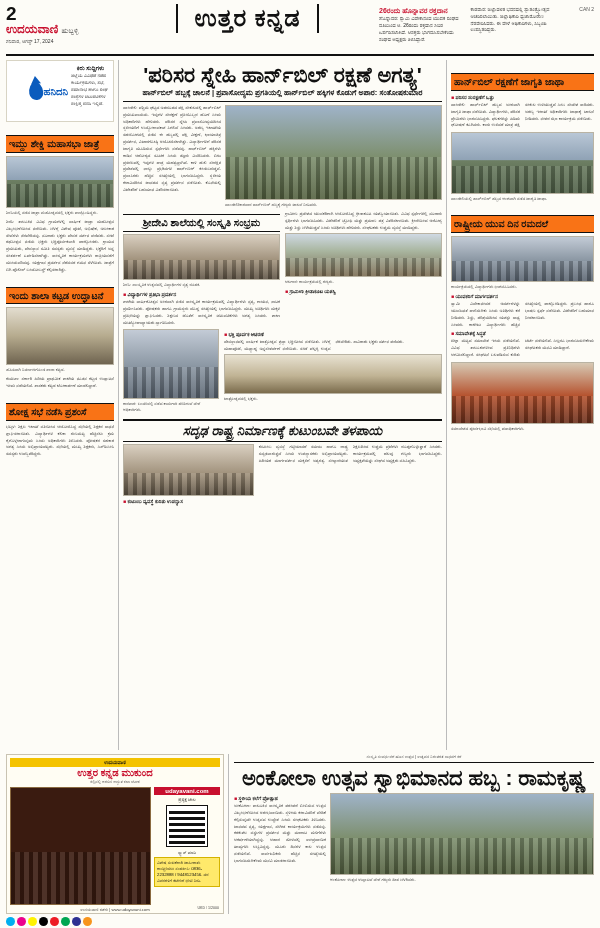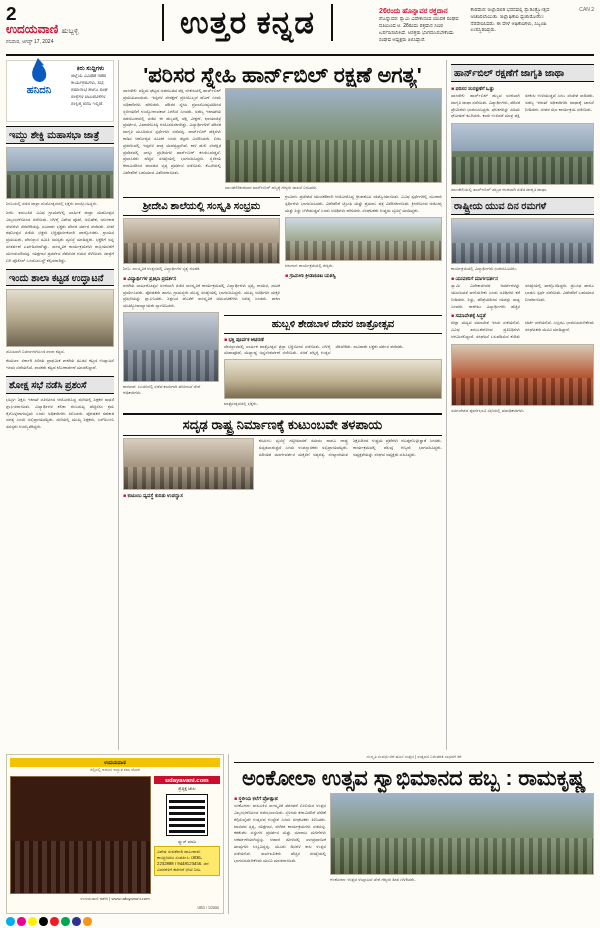--- a/index.html
+++ b/index.html
@@ -16,66 +16,66 @@
 
   
   .masthead { display:flex; align-items:flex-start; border-bottom:2px solid #111; padding-bottom:3px; height:52px; }
   .mh-left { width:110px; padding-right:4px; }
   .mh-pageno { font-size:19px; font-weight:bold; line-height:1; }
   .mh-brand { font-size:12px; font-weight:bold; color:#c8102e; line-height:1.1; }
   .mh-brand small { font-size:7px; color:#333; font-weight:normal; }
   .mh-date { font-size:5px; color:#333; margin-top:2px; }
   .mh-center { flex:1; text-align:center; }
   .mh-title {
-    font-size:31px; font-weight:bold; letter-spacing:1px; color:#111;
+    font-size:24px; font-weight:bold; letter-spacing:1px; color:#111;
     border-left:2px solid #111; border-right:2px solid #111; display:inline-block;
     padding:0 16px; line-height:1.2;
   }
   .mh-right { width:215px; display:flex; font-size:5px; color:#222; gap:4px; padding-top:2px;}
   .mh-r-col { flex:1; line-height:1.35; }
   .mh-r-head { font-size:7px; font-weight:bold; color:#c8102e; }
   .mh-edition { font-size:5px; color:#555; text-align:right; width:32px;}
 
   
   .body-grid { display:flex; gap:4px; margin-top:4px; height:690px; }
   .col { position:relative; }
   .col-1 { width:108px; }
   .col-mid { flex:1; display:flex; flex-direction:column; }
   .col-r { width:148px; }
 
   .rule-v { border-left:1px solid #bbb; }
 
   
   .sponsor { border:1px solid #d8d4c4; background:#fff; padding:3px; height:62px; display:flex; }
-  .sponsor-logo { width:58px; display:flex; flex-direction:column; align-items:center; justify-content:flex-start;}
+  .sponsor-logo { width:58px; display:flex; align-items:center; justify-content:flex-end;}
   .drop { width:14px;height:18px;background:#0a5bbd;border-radius:50% 50% 50% 50% / 60% 60% 40% 40%; transform:rotate(-8deg); position:relative;}
   .drop:after{content:"";position:absolute;left:3px;top:-6px;border-left:5px solid transparent;border-right:5px solid transparent;border-bottom:8px solid #0a5bbd;}
   .sponsor-name { font-size:10px; font-weight:bold; color:#0a5bbd; margin-top:2px;}
   .sponsor-txt { flex:1; font-size:4.6px; line-height:1.5; color:#333; padding-left:3px;}
   .sponsor-txt b { font-size:6px; display:block; text-align:center; color:#111;}
 
   .sec-head {
-    background:#e5e5e5; border-top:1px solid #111; border-bottom:1px solid #111;
-    font-size:9.5px; font-weight:bold; padding:2px 3px; margin:4px 0 3px; line-height:1.25;
+    background:#f97316; border-top:1px solid #111; border-bottom:1px solid #111;
+    font-size:9.5px; font-weight:bold; padding:2px 3px; margin:13px 0 3px; line-height:1.25;
   }
   .photo { width:100%; background:#cfcabb; position:relative; overflow:hidden; border:1px solid #b9b3a3;}
   .cap { font-size:4.3px; color:#333; line-height:1.4; margin:2px 0 3px; }
 
   .txt { font-size:4.4px; line-height:1.55; color:#222; text-align:justify; }
 
   .headline {
     font-size:21px; font-weight:bold; text-align:center; line-height:1.2; margin:2px 0 1px;
   }
   .subhead {
     font-size:7.5px; font-weight:bold; text-align:center; line-height:1.3; margin:0 0 3px;
     border-bottom:1px solid #111; padding-bottom:3px;
   }
   .h2 {
     font-size:13px; font-weight:bold; text-align:center; line-height:1.25; margin:3px 0 2px;
-    border-top:2px solid #111; border-bottom:1px solid #111; padding:2px 0;
+    border-top:2px solid #111; border-bottom:1px solid #111; padding:2px 0;font-style:italic;
   }
   .h3 { font-size:10px; font-weight:bold; text-align:center; line-height:1.25; margin:3px 0 2px;
         border-top:1px solid #111; border-bottom:1px solid #111; padding:2px 0;}
   .bullet { font-size:5px; font-weight:bold; margin:2px 0 1px; }
   .bullet:before { content:"■ "; color:#c8102e; }
 
   .cols2 { column-count:2; column-gap:5px; }
 
   
   .bottom { display:flex; gap:4px; margin-top:4px; height:160px; }
@@ -164,20 +164,21 @@
       <div class="cap">ಹೊಸದಾಗಿ ನಿರ್ಮಾಣಗೊಂಡ ಶಾಲಾ ಕಟ್ಟಡ.</div>
       <div class="txt">ಕುಮಟಾ: ಸರ್ಕಾರಿ ಹಿರಿಯ ಪ್ರಾಥಮಿಕ ಶಾಲೆಯ ನೂತನ ಕಟ್ಟಡ ಉದ್ಘಾಟನೆ ಇಂದು ನಡೆಯಲಿದೆ. ಶಾಸಕರು ಕಟ್ಟಡ ಲೋಕಾರ್ಪಣೆ ಮಾಡಲಿದ್ದಾರೆ.</div>
 
       <div class="sec-head">ಶೋಕ್ಷ ಸಭೆ ನಡೆಸಿ ಪ್ರಶಂಸೆ</div>
       <div class="txt">ಭಟ್ಕಳ: ಶಿಕ್ಷಣ ಇಲಾಖೆ ವತಿಯಿಂದ ಆಯೋಜಿಸಿದ್ದ ಸಭೆಯಲ್ಲಿ ಶಿಕ್ಷಕರ ಸಾಧನೆ ಶ್ಲಾಘಿಸಲಾಯಿತು. ವಿದ್ಯಾರ್ಥಿಗಳ ಕಲಿಕಾ ಗುಣಮಟ್ಟ ಹೆಚ್ಚಿಸಲು ಕ್ರಮ ಕೈಗೊಳ್ಳಲಾಗುವುದು ಎಂದು ಅಧಿಕಾರಿಗಳು ತಿಳಿಸಿದರು. ಪೋಷಕರ ಸಹಕಾರ ಅಗತ್ಯ ಎಂದು ಅಭಿಪ್ರಾಯಪಟ್ಟರು. ಸಭೆಯಲ್ಲಿ ಮುಖ್ಯ ಶಿಕ್ಷಕರು, ಎಸ್‌ಡಿಎಂಸಿ ಸದಸ್ಯರು ಉಪಸ್ಥಿತರಿದ್ದರು.</div>
     </div>
 
     <div class="col col-mid rule-v" style="padding-left:4px;">
 
       <div class="headline">'ಪರಿಸರ ಸ್ನೇಹಿ ಹಾರ್ನ್‌ಬಿಲ್ ರಕ್ಷಣೆ ಅಗತ್ಯ'</div>
+      <div class="subhead">ಹಾರ್ನ್‌ಬಿಲ್ ಹಬ್ಬಕ್ಕೆ ಚಾಲನೆ | ಪ್ರವಾಸೋದ್ಯಮ ಪ್ರಗತಿಯಲ್ಲಿ ಹಾರ್ನ್‌ಬಿಲ್ ಹಕ್ಕಿಗಳ ಕೊಡುಗೆ ಅಪಾರ: ಸಂತೋಷಕುಮಾರ</div>
 
       <div style="display:flex; gap:4px;">
         <div style="width:98px;">
           <div class="txt">ದಾಂಡೇಲಿ: ಪಶ್ಚಿಮ ಘಟ್ಟದ ಅಪರೂಪದ ಪಕ್ಷಿ ಸಂಕುಲದಲ್ಲಿ ಹಾರ್ನ್‌ಬಿಲ್ ಪ್ರಮುಖವಾದುದು. ಇವುಗಳ ಸಂರಕ್ಷಣೆ ಪ್ರತಿಯೊಬ್ಬರ ಹೊಣೆ ಎಂದು ಅಧಿಕಾರಿಗಳು ಹೇಳಿದರು. ಪರಿಸರ ಸ್ನೇಹಿ ಪ್ರವಾಸೋದ್ಯಮದಿಂದ ಸ್ಥಳೀಯರಿಗೆ ಉದ್ಯೋಗಾವಕಾಶ ಸಿಗಲಿದೆ ಎಂದರು. ಅರಣ್ಯ ಇಲಾಖೆಯ ಸಹಯೋಗದಲ್ಲಿ ನಡೆದ ಈ ಹಬ್ಬದಲ್ಲಿ ಪಕ್ಷಿ ವೀಕ್ಷಣೆ, ಛಾಯಾಚಿತ್ರ ಪ್ರದರ್ಶನ, ವಿಚಾರಗೋಷ್ಠಿ ಆಯೋಜಿಸಲಾಗಿತ್ತು. ವಿದ್ಯಾರ್ಥಿಗಳಿಗೆ ಪರಿಸರ ಜಾಗೃತಿ ಮೂಡಿಸುವ ಸ್ಪರ್ಧೆಗಳು ನಡೆದವು. ಹಾರ್ನ್‌ಬಿಲ್ ಹಕ್ಕಿಗಳು ಕಾಡಿನ ಆರೋಗ್ಯದ ಸೂಚಕ ಎಂದು ತಜ್ಞರು ವಿವರಿಸಿದರು. ಬೀಜ ಪ್ರಸರಣದಲ್ಲಿ ಇವುಗಳ ಪಾತ್ರ ಮಹತ್ವದ್ದಾಗಿದೆ. ಕಾಳಿ ಹುಲಿ ಸಂರಕ್ಷಿತ ಪ್ರದೇಶದಲ್ಲಿ ನಾಲ್ಕು ಪ್ರಭೇದಗಳ ಹಾರ್ನ್‌ಬಿಲ್ ಕಂಡುಬರುತ್ತವೆ. ಪ್ರವಾಸಿಗರು ಹೆಚ್ಚಿನ ಸಂಖ್ಯೆಯಲ್ಲಿ ಭಾಗವಹಿಸಿದ್ದರು. ಸ್ಥಳೀಯ ಕಲಾವಿದರಿಂದ ಜಾನಪದ ನೃತ್ಯ ಪ್ರದರ್ಶನ ನಡೆಯಿತು. ಕೊನೆಯಲ್ಲಿ ವಿಜೇತರಿಗೆ ಬಹುಮಾನ ವಿತರಿಸಲಾಯಿತು.</div>
         </div>
         <div style="flex:1;">
           <div class="photo ph-d figs" style="height:95px;"></div>
           <div class="cap">ದಾಂಡೇಲಿ/ಕಾರವಾರ ಹಾರ್ನ್‌ಬಿಲ್ ಹಬ್ಬಕ್ಕೆ ಗಣ್ಯರು ಚಾಲನೆ ನೀಡಿದರು.</div>
         </div>
       </div>
@@ -197,21 +198,20 @@
           <div class="bullet">ಗ್ರಾಮೀಣ ಕ್ರೀಡಾಕೂಟ ಯಶಸ್ವಿ</div>
         </div>
       </div>
 
       <div style="display:flex; gap:5px; margin-top:2px;">
         <div style="width:96px;">
           <div class="photo ph-f figs" style="height:70px;"></div>
           <div class="cap">ಕಾರವಾರ: ಬಂದರಿನಲ್ಲಿ ನಡೆದ ಕಾಮಗಾರಿ ಪರಿಶೀಲನೆ ವೇಳೆ ಅಧಿಕಾರಿಗಳು.</div>
         </div>
         <div style="flex:1;">
-          <div class="h3">ಹುಬ್ಬಳಿ ಶೇಡಬಾಳ ದೇವರ ಜಾತ್ರೋತ್ಸವ</div>
           <div class="bullet">ಭಕ್ತಿ ಪೂರ್ವಕ ಆಚರಣೆ</div>
           <div class="txt cols2">ದೇವಸ್ಥಾನದಲ್ಲಿ ವಾರ್ಷಿಕ ಜಾತ್ರೋತ್ಸವ ಶ್ರದ್ಧಾ ಭಕ್ತಿಯಿಂದ ನಡೆಯಿತು. ಬೆಳಗ್ಗೆ ಮಹಾಪೂಜೆ, ಮಧ್ಯಾಹ್ನ ಅನ್ನಸಂತರ್ಪಣೆ ನಡೆಯಿತು. ಸಂಜೆ ಪಲ್ಲಕ್ಕಿ ಉತ್ಸವ ನೆರವೇರಿತು. ಸಾವಿರಾರು ಭಕ್ತರು ದರ್ಶನ ಪಡೆದರು.</div>
           <div class="photo ph-g" style="height:40px;margin-top:2px;"></div>
           <div class="cap">ಜಾತ್ರೋತ್ಸವದಲ್ಲಿ ಭಕ್ತರು.</div>
         </div>
       </div>
 
       <div class="h2">ಸದೃಢ ರಾಷ್ಟ್ರ ನಿರ್ಮಾಣಕ್ಕೆ ಕುಟುಂಬವೇ ತಳಪಾಯ</div>
       <div style="display:flex; gap:5px;">
         <div style="flex:1;">
@@ -225,37 +225,38 @@
     </div>
 
     <div class="col col-r rule-v" style="padding-left:4px;">
 
       <div class="sec-head">ಹಾರ್ನ್‌ಬಿಲ್ ರಕ್ಷಣೆಗೆ ಜಾಗೃತಿ ಜಾಥಾ</div>
       <div class="bullet">ಪರಿಸರ ಸಂರಕ್ಷಣೆಗೆ ಒತ್ತು</div>
       <div class="txt cols2">ದಾಂಡೇಲಿ: ಹಾರ್ನ್‌ಬಿಲ್ ಹಬ್ಬದ ಅಂಗವಾಗಿ ಜಾಗೃತಿ ಜಾಥಾ ನಡೆಯಿತು. ವಿದ್ಯಾರ್ಥಿಗಳು, ಪರಿಸರ ಪ್ರೇಮಿಗಳು ಭಾಗವಹಿಸಿದ್ದರು. ಫಲಕಗಳನ್ನು ಹಿಡಿದು ಘೋಷಣೆ ಕೂಗಿದರು. ಕಾಡು ಉಳಿದರೆ ಮಾತ್ರ ಪಕ್ಷಿ ಸಂಕುಲ ಉಳಿಯುತ್ತದೆ ಎಂಬ ಸಂದೇಶ ಸಾರಿದರು. ಅರಣ್ಯ ಇಲಾಖೆ ಅಧಿಕಾರಿಗಳು ಜಾಥಾಕ್ಕೆ ಚಾಲನೆ ನೀಡಿದರು. ನಂತರ ಸಭಾ ಕಾರ್ಯಕ್ರಮ ನಡೆಯಿತು.</div>
       <div class="photo ph-a figs" style="height:62px;margin-top:3px;"></div>
       <div class="cap">ದಾಂಡೇಲಿಯಲ್ಲಿ ಹಾರ್ನ್‌ಬಿಲ್ ಹಬ್ಬದ ಅಂಗವಾಗಿ ನಡೆದ ಜಾಗೃತಿ ಜಾಥಾ.</div>
 
-      <div class="sec-head">ರಾಷ್ಟ್ರೀಯ ಯುವ ದಿನ ರಮಗಳೆ</div>
+      <div class="sec-head">ರಾಷ್ಟ್ರೀಯ ಯುವ ದಿನ ರಮದಲೆ</div>
       <div class="photo ph-f figs" style="height:46px;"></div>
       <div class="cap">ಕಾರ್ಯಕ್ರಮದಲ್ಲಿ ವಿದ್ಯಾರ್ಥಿಗಳು ಭಾಗವಹಿಸಿದರು.</div>
       <div class="bullet">ಯುವಕರಿಗೆ ಮಾರ್ಗದರ್ಶನ</div>
       <div class="txt cols2">ಸ್ವಾಮಿ ವಿವೇಕಾನಂದರ ಆದರ್ಶಗಳನ್ನು ಯುವಜನತೆ ಪಾಲಿಸಬೇಕು ಎಂದು ಅತಿಥಿಗಳು ಕರೆ ನೀಡಿದರು. ಶಿಸ್ತು, ಪರಿಶ್ರಮದಿಂದ ಯಶಸ್ಸು ಸಾಧ್ಯ ಎಂದರು. ಕಾಲೇಜು ವಿದ್ಯಾರ್ಥಿಗಳು ಹೆಚ್ಚಿನ ಸಂಖ್ಯೆಯಲ್ಲಿ ಪಾಲ್ಗೊಂಡಿದ್ದರು. ಪ್ರಬಂಧ ಹಾಗೂ ಭಾಷಣ ಸ್ಪರ್ಧೆ ನಡೆಯಿತು. ವಿಜೇತರಿಗೆ ಬಹುಮಾನ ನೀಡಲಾಯಿತು.</div>
 
       <div class="bullet">ಸಮಾವೇಶಕ್ಕೆ ಸಿದ್ಧತೆ</div>
       <div class="txt cols2">ಜಿಲ್ಲಾ ಮಟ್ಟದ ಸಮಾವೇಶ ಇಂದು ನಡೆಯಲಿದೆ. ವಿವಿಧ ತಾಲೂಕುಗಳಿಂದ ಪ್ರತಿನಿಧಿಗಳು ಆಗಮಿಸಲಿದ್ದಾರೆ. ಸಂಘಟನೆ ಬಲಪಡಿಸುವ ಕುರಿತು ಚರ್ಚೆ ನಡೆಯಲಿದೆ. ಎಲ್ಲರೂ ಭಾಗವಹಿಸಬೇಕೆಂದು ಸಂಘಟಕರು ಮನವಿ ಮಾಡಿದ್ದಾರೆ.</div>
       <div class="photo ph-red figs" style="height:62px;margin-top:3px;"></div>
       <div class="cap">ಸಮಾವೇಶದ ಪೂರ್ವಭಾವಿ ಸಭೆಯಲ್ಲಿ ಪದಾಧಿಕಾರಿಗಳು.</div>
     </div>
   </div>
 
   <div class="bottom">
 
     <div class="ad-box">
       <div class="ad-strip">ಉದಯವಾಣಿ</div>
+      <div class="ad-title">ಉತ್ತರ ಕನ್ನಡ ಮುಕುಂದ</div>
       <div class="small-note" style="text-align:center;">ಕಲ್ಲಿನಲ್ಲಿ ಅರಳಿದ ಅದ್ಭುತ ಕಲಾ ಲೋಕ</div>
       <div class="ad-grid">
         <div class="ad-img figs"></div>
         <div class="ad-side">
           <div style="background:#c8102e;color:#fff;font-size:6px;font-weight:bold;text-align:center;padding:1px;">udayavani.com</div>
           <div style="font-size:4.5px;text-align:center;">ಪ್ರತ್ಯಕ್ಷ ಜಾಲ</div>
           <div class="qr"></div>
           <div style="font-size:4.2px;text-align:center;">ಸ್ಕ್ಯಾನ್ ಮಾಡಿ</div>
           <div class="ad-yellow">ವಿಶೇಷ ಸಂಚಿಕೆಗಾಗಿ ಜಾಹೀರಾತು ಕಾಯ್ದಿರಿಸಲು ಸಂಪರ್ಕಿಸಿ: 0836-2232888 / 9448123456. ದರ ವಿವರಗಳಿಗೆ ಕಚೇರಿಗೆ ಭೇಟಿ ನೀಡಿ.</div>
         </div>

